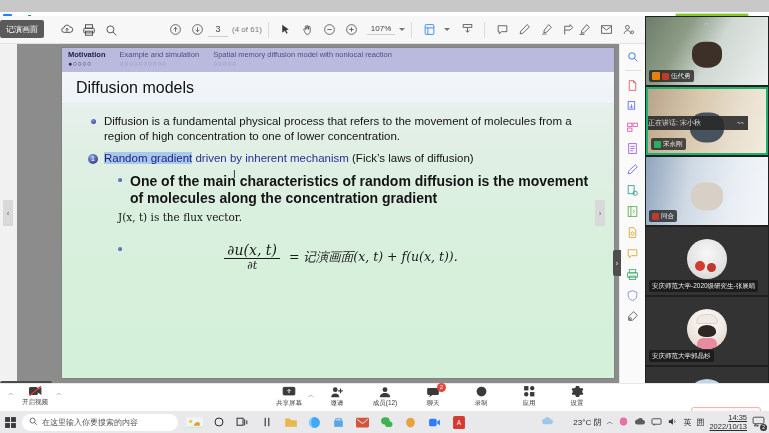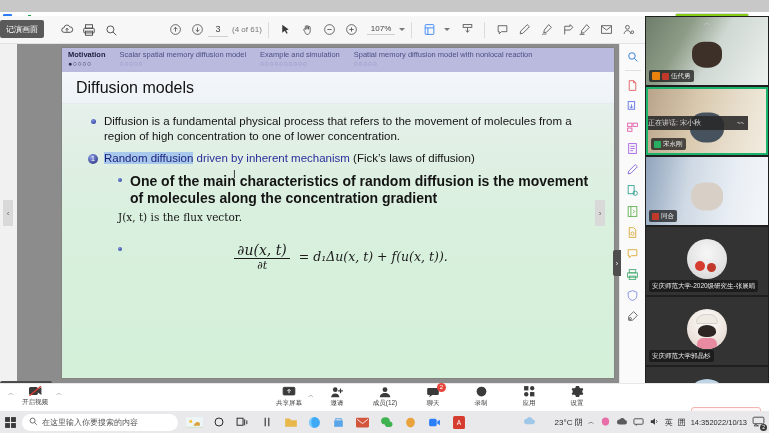--- a/index.html
+++ b/index.html
@@ -196,21 +196,21 @@
     background: #e9e9eb; display: flex; align-items: center;
   }
   .start-ic { width: 20px; display: flex; align-items: center; justify-content: center; }
   .tb-search {
     width: 156px; height: 17px; background: #fff; border-radius: 9px; display: flex;
     align-items: center; gap: 4px; padding: 0 6px; font-size: 8px; color: #555; margin-left: 2px;
   }
   .tb-icons { display: flex; align-items: center; gap: 7px; margin-left: 8px; }
   .tb-ic { width: 17px; height: 17px; display: flex; align-items: center; justify-content: center; }
   .tray { position: absolute; right: 4px; display: flex; align-items: center; gap: 5px; font-size: 8px; color: #2b2b2b; }
-  .tray-clock { display: flex; flex-direction: row; align-items: flex-end; line-height: 9px; font-size: 7.5px; }
+  .tray-clock { display: flex; flex-direction: column; align-items: flex-end; line-height: 9px; font-size: 7.5px; text-decoration: underline; }
   .weather { display: flex; align-items: flex-end; gap: 19px; font-size: 8px; }
 
   
   .chat-tip {
     position: absolute; left: 0px; top: 337px; width: 52px; height: 16px;
     background: #4b4b4b; color: #ddd; font-size: 7px; display: flex; align-items: center;
     justify-content: space-between; padding: 0 3px; border-radius: 2px; z-index: 9;
   }
 </style>
 </head>
@@ -373,44 +373,40 @@
     <div class="rail-arrow" style="left:3px; top:156px">‹</div>
 
     <div class="slide">
 
       <div class="slide-navbar">
         <div class="nav-sec active">
           <div class="nav-title">Motivation</div>
           <div class="nav-dots">●○○○○</div>
         </div>
         <div class="nav-sec">
-          <div class="nav-title">Scalar spatial memory diffusion model</div>
-          <div class="nav-dots">○○○○○</div>
-        </div>
-        <div class="nav-sec">
           <div class="nav-title">Example and simulation</div>
           <div class="nav-dots">○○○○○○○○○○</div>
         </div>
         <div class="nav-sec">
           <div class="nav-title">Spatial memory diffusion model with nonlocal reaction</div>
           <div class="nav-dots">○○○○○</div>
         </div>
       </div>
 
       <div class="slide-title">Diffusion models</div>
 
       <div class="slide-body">
         <ul class="b1">
           <li class="li1">
             <span class="bullet-dot"></span>
             <span>Diffusion is a fundamental physical process that refers to the movement of molecules from a region of high concentration to one of lower concentration.</span>
           </li>
           <li class="li1 accent" style="position:relative">
             <span class="bullet-num">1</span>
-            <span class="hl">Random diffusion</span><span> driven by inherent mechanism</span><span style="color:#141414"> (Fick’s laws of diffusion)</span>
+            <span class="hl">Random gradient</span><span> driven by inherent mechanism</span><span style="color:#141414"> (Fick’s laws of diffusion)</span>
             <span class="icursor" style="left:145px; top:16px">I</span>
           </li>
         </ul>
 
         <div class="sub">
           <div class="li2">
             <span class="bullet-dot2"></span>
             <span>One of the main characteristics of random diffusion is the movement of molecules along the concentration gradient</span>
           </div>
         </div>
@@ -422,21 +418,21 @@
           <div class="li2">
             <span class="bullet-dot2"></span>
           </div>
         </div>
 
         <div class="formula" style="margin-top:4px">
           <span class="frac">
             <span class="num">∂u(x, t)</span>
             <span class="den">∂t</span>
           </span>
-          <span style="margin-left:5px">= d₁Δu(x, t) + f(u(x, t)).</span>
+          <span style="margin-left:5px">= 记演画面(x, t) + f(u(x, t)).</span>
         </div>
       </div>
     </div>
 
     <div class="rail-arrow" style="right:40px; top:156px">›</div>
     <div class="vscroll-track"></div>
     <div class="vscroll-thumb"></div>
 
     <div class="tool-sidebar">
       <div class="sidebar-tab">›</div>

